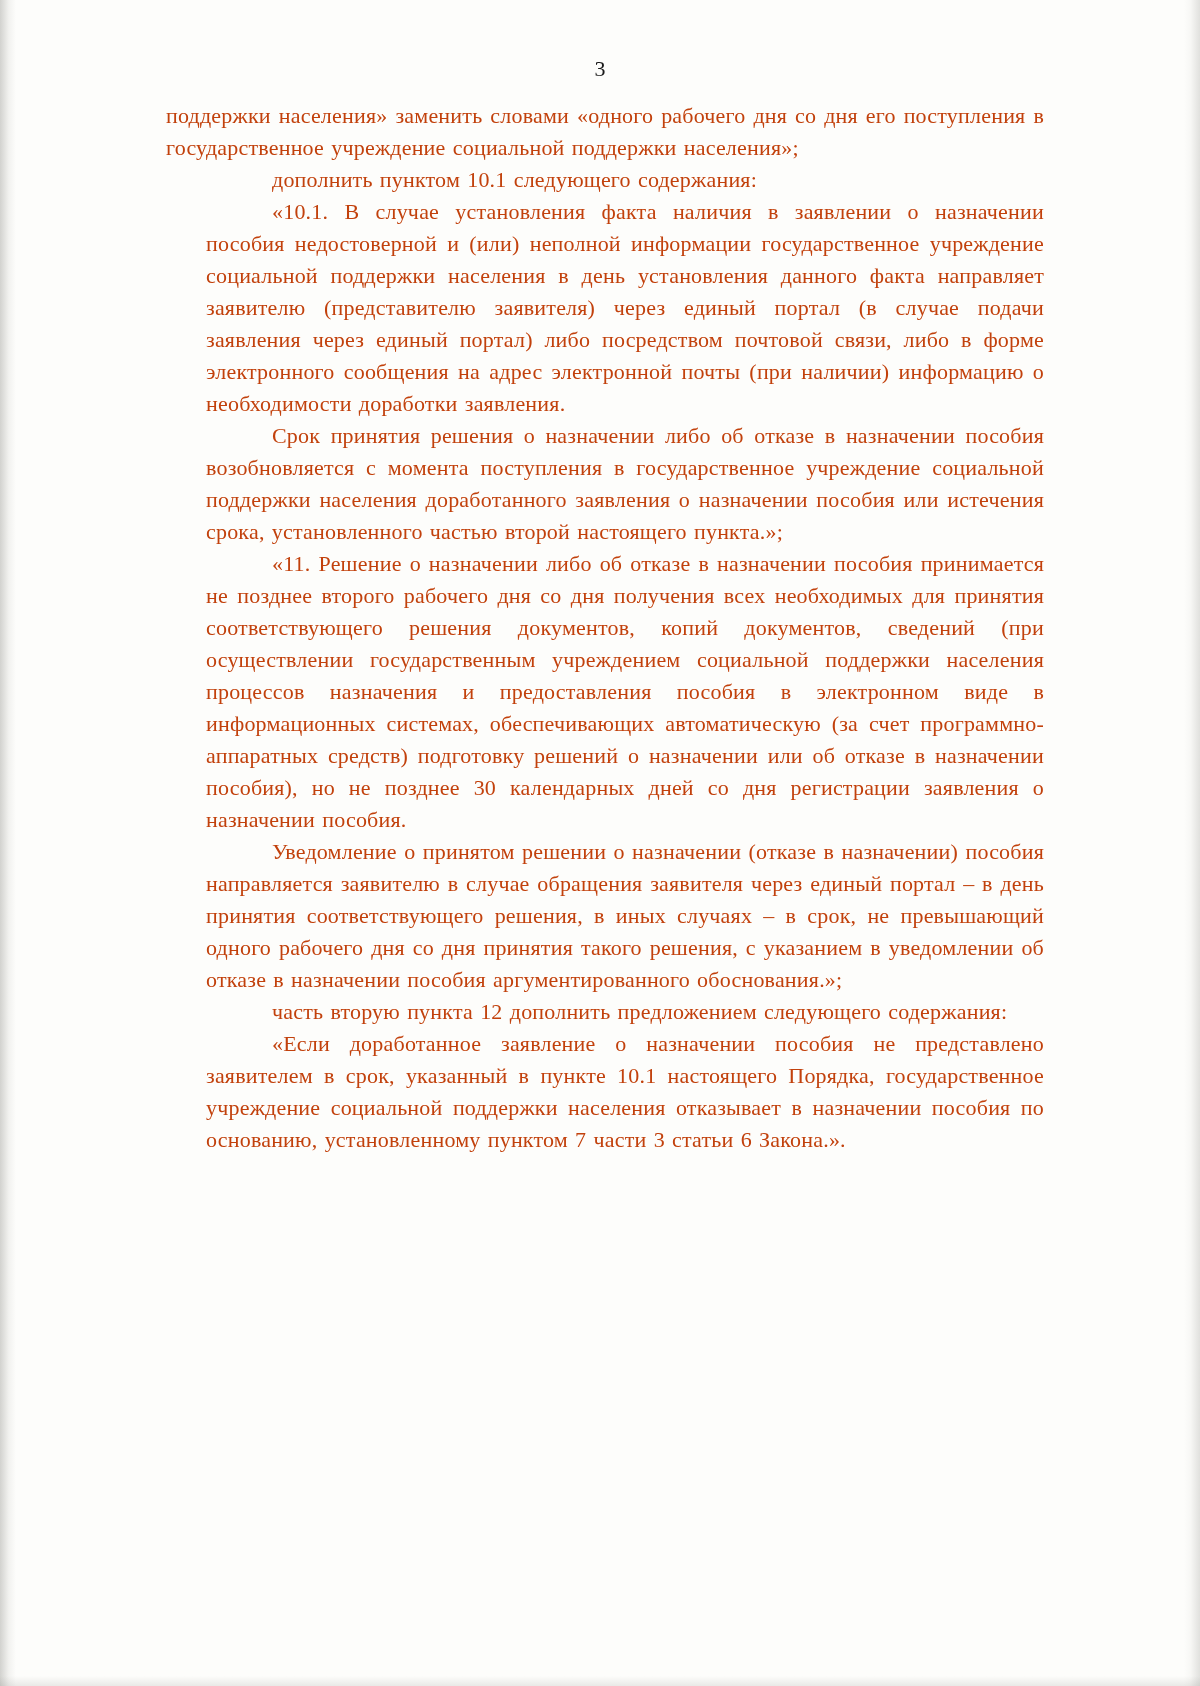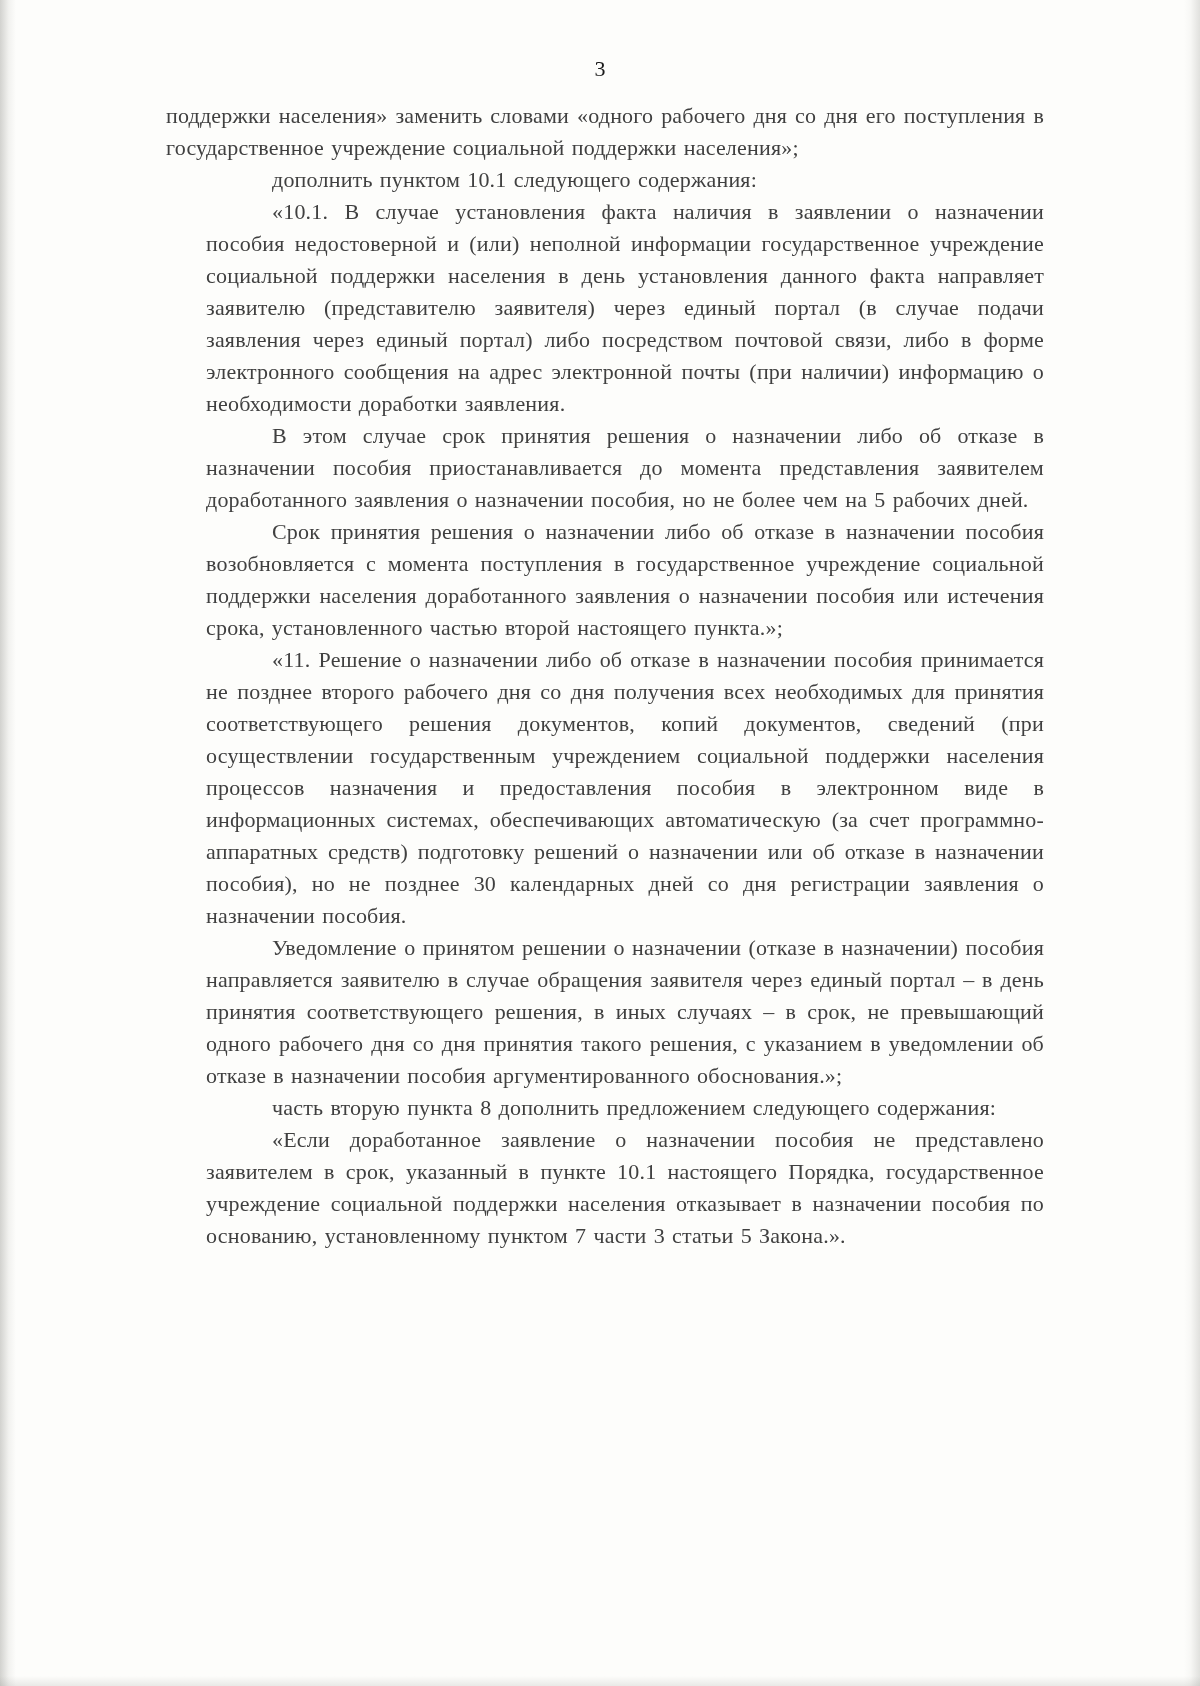--- a/index.html
+++ b/index.html
@@ -59,41 +59,40 @@
     width: 878px;
   }
   .content p {
     margin: 0;
     padding: 0;
     font-size: 22px;
     line-height: 32px;
     text-align: justify;
     word-spacing: 1.5px;
     letter-spacing: 0.2px;
-    color: #404040;
+    color: #c2410c;
   }
   .content p.indent {
     text-indent: 66px;
     margin-left: 40px;
   }
 </style>
 </head>
 <body>
 
 <div class="page">
   <div class="scan-edge left"></div>
   <div class="scan-edge right"></div>
   <div class="scan-edge bottom"></div>
 
   <div class="page-number">3</div>
 
   <div class="content">
     <p>поддержки населения» заменить словами «одного рабочего дня со дня его поступления в государственное учреждение социальной поддержки населения»;</p>
     <p class="indent">дополнить пунктом 10.1 следующего содержания:</p>
     <p class="indent">«10.1. В случае установления факта наличия в заявлении о назначении пособия недостоверной и (или) неполной информации государственное учреждение социальной поддержки населения в день установления данного факта направляет заявителю (представителю заявителя) через единый портал (в случае подачи заявления через единый портал) либо посредством почтовой связи, либо в форме электронного сообщения на адрес электронной почты (при наличии) информацию о необходимости доработки заявления.</p>
-    <p class="indent">В этом случае срок принятия решения о назначении либо об отказе в назначении пособия приостанавливается до момента представления заявителем доработанного заявления о назначении пособия, но не более чем на 5 рабочих дней.</p>
     <p class="indent">Срок принятия решения о назначении либо об отказе в назначении пособия возобновляется с момента поступления в государственное учреждение социальной поддержки населения доработанного заявления о назначении пособия или истечения срока, установленного частью второй настоящего пункта.»;</p>
     <p class="indent">«11. Решение о назначении либо об отказе в назначении пособия принимается не позднее второго рабочего дня со дня получения всех необходимых для принятия соответствующего решения документов, копий документов, сведений (при осуществлении государственным учреждением социальной поддержки населения процессов назначения и предоставления пособия в электронном виде в информационных системах, обеспечивающих автоматическую (за счет программно-аппаратных средств) подготовку решений о назначении или об отказе в назначении пособия), но не позднее 30 календарных дней со дня регистрации заявления о назначении пособия.</p>
     <p class="indent">Уведомление о принятом решении о назначении (отказе в назначении) пособия направляется заявителю в случае обращения заявителя через единый портал – в день принятия соответствующего решения, в иных случаях – в срок, не превышающий одного рабочего дня со дня принятия такого решения, с указанием в уведомлении об отказе в назначении пособия аргументированного обоснования.»;</p>
-    <p class="indent">часть вторую пункта 8 дополнить предложением следующего содержания:</p>
-    <p class="indent">«Если доработанное заявление о назначении пособия не представлено заявителем в срок, указанный в пункте 10.1 настоящего Порядка, государственное учреждение социальной поддержки населения отказывает в назначении пособия по основанию, установленному пунктом 7 части 3 статьи 5 Закона.».</p>
+    <p class="indent">часть вторую пункта 12 дополнить предложением следующего содержания:</p>
+    <p class="indent">«Если доработанное заявление о назначении пособия не представлено заявителем в срок, указанный в пункте 10.1 настоящего Порядка, государственное учреждение социальной поддержки населения отказывает в назначении пособия по основанию, установленному пунктом 7 части 3 статьи 6 Закона.».</p>
   </div>
 </div>
 
 </body></html>

